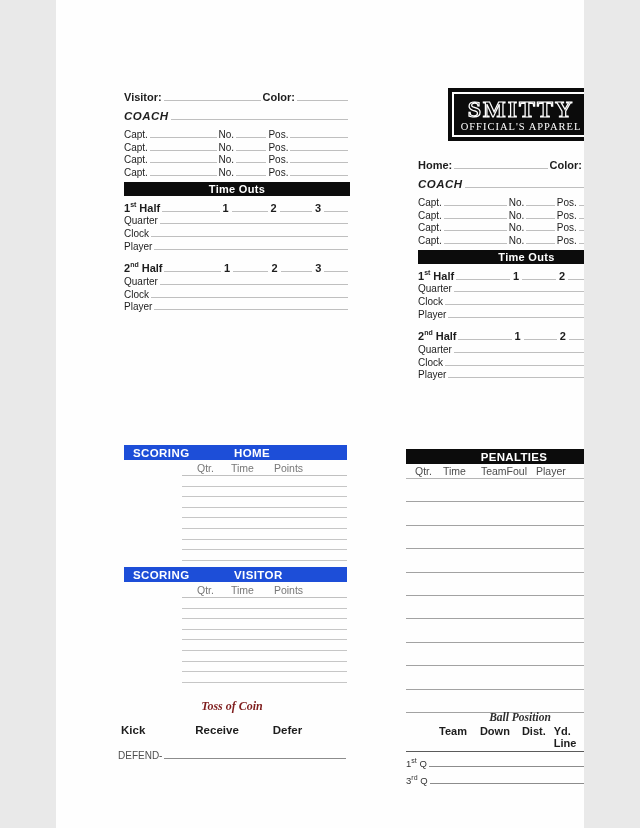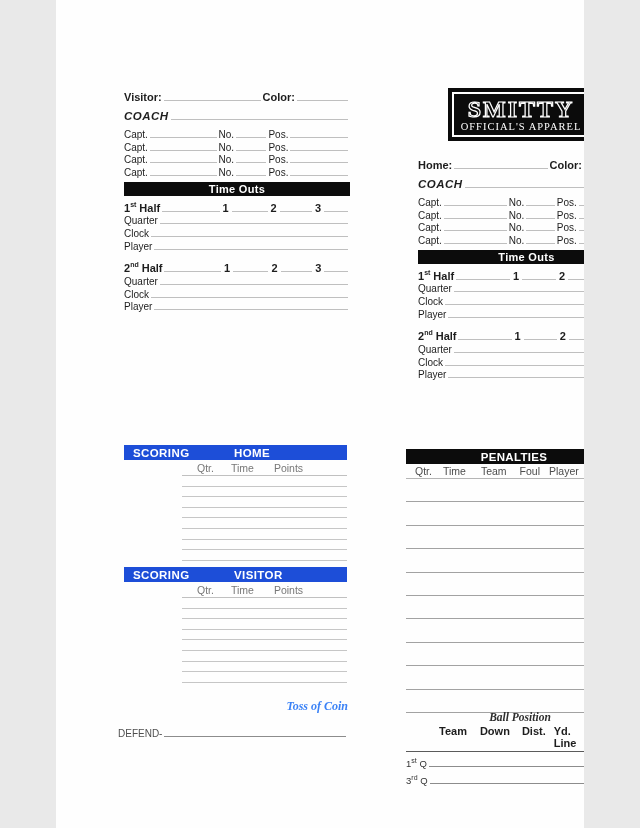--- a/index.html
+++ b/index.html
@@ -77,26 +77,26 @@
   .rule { height:9.6px; border-bottom:1px solid #c6c6c6; }
 
   
   .penalties { left:350px; top:445px; width:228px; }
   .penbar { height:15px; font-size:11.5px; width:216px; box-sizing:border-box; }
   .pen-head {
     display:flex; font-size:10.5px; color:#4c4c4c; height:13px; margin-top:1px;
     border-bottom:1px solid #b5b5b5; width:216px;
   }
   .pen-head .p1 { margin-left:9px; } .pen-head .p2 { margin-left:11px; }
-  .pen-head .p3 { margin-left:15px; } .pen-head .p4 { margin-left:13px; } .pen-head .p5 { margin-left:9px; }
+  .pen-head .p3 { margin-left:15px; } .pen-head .p4 { } .pen-head .p5 { margin-left:9px; }
   .rule-wide { height:22.4px; border-bottom:1px solid #a2a2a2; }
 
   
   .toss { position:absolute; left:60px; top:699px; width:232px; }
-  .toss-title { text-align:right; font-family:"Liberation Serif", serif; font-style:italic; font-weight:700; font-size:12px; color:#3b82f6; }
+  .toss-title { text-align:center; font-family:"Liberation Serif", serif; font-style:italic; font-weight:700; font-size:12px; color:#7f1d1d; }
   .wonby { margin-top:4px; font-size:10.5px; color:#4e4e4e; height:14px; padding-left:8px; }
   .opts { margin-top:10px; display:flex; font-weight:700; font-size:11.5px; padding-left:5px; }
   .opts .o2 { margin-left:50px; } .opts .o3 { margin-left:34px; }
   .defend { margin-top:11px; font-size:10px; color:#4e4e4e; height:14px; padding-left:2px; }
 
   
   .ballpos { position:absolute; left:350px; top:711px; width:228px; }
   .bp-title { text-align:center; font-family:"Liberation Serif", serif; font-style:italic; font-weight:700; font-size:11.5px; color:#2e2e2e; }
   .bp-head { display:flex; font-weight:700; font-size:11px; border-bottom:1.5px solid #5a5a5a; padding-bottom:2px; margin-top:2px; }
   .bp-head .h1 { margin-left:33px; } .bp-head .h2 { margin-left:13px; }
@@ -351,20 +351,25 @@
         <div class="rule"></div>
         <div class="rule"></div>
         <div class="rule"></div>
         <div class="rule"></div>
         <div class="rule"></div>
       </div>
   </section>
 
   <div class="toss">
     <div class="toss-title">Toss of Coin</div>
+    <div class="opts">
+      <span class="o1">Kick</span>
+      <span class="o2">Receive</span>
+      <span class="o3">Defer</span>
+    </div>
     <div class="row defend">
       <span class="lbl">DEFEND-</span>
       <span class="fill dark"></span>
     </div>
   </div>
 
   <section class="block penalties">
     <div class="bar penbar">PENALTIES</div>
     <div class="pen-head">
       <span class="p1">Qtr.</span>

